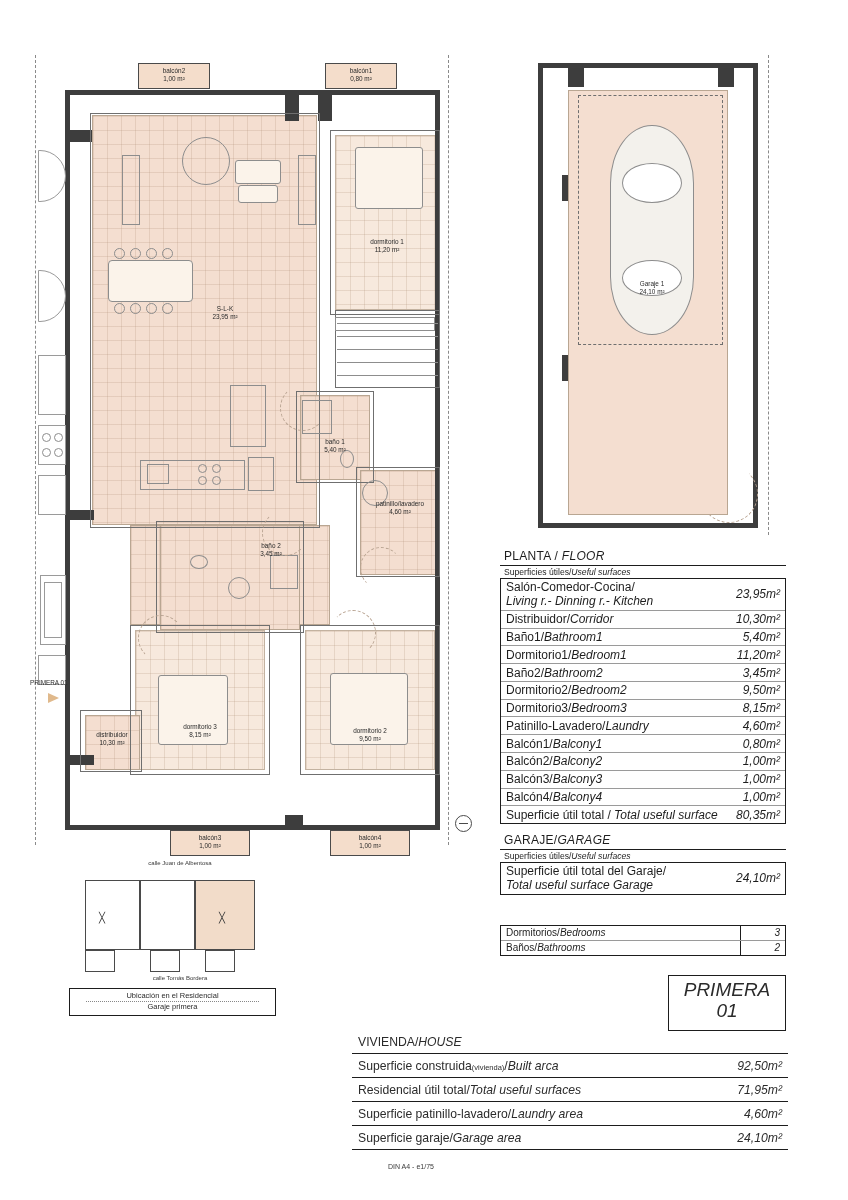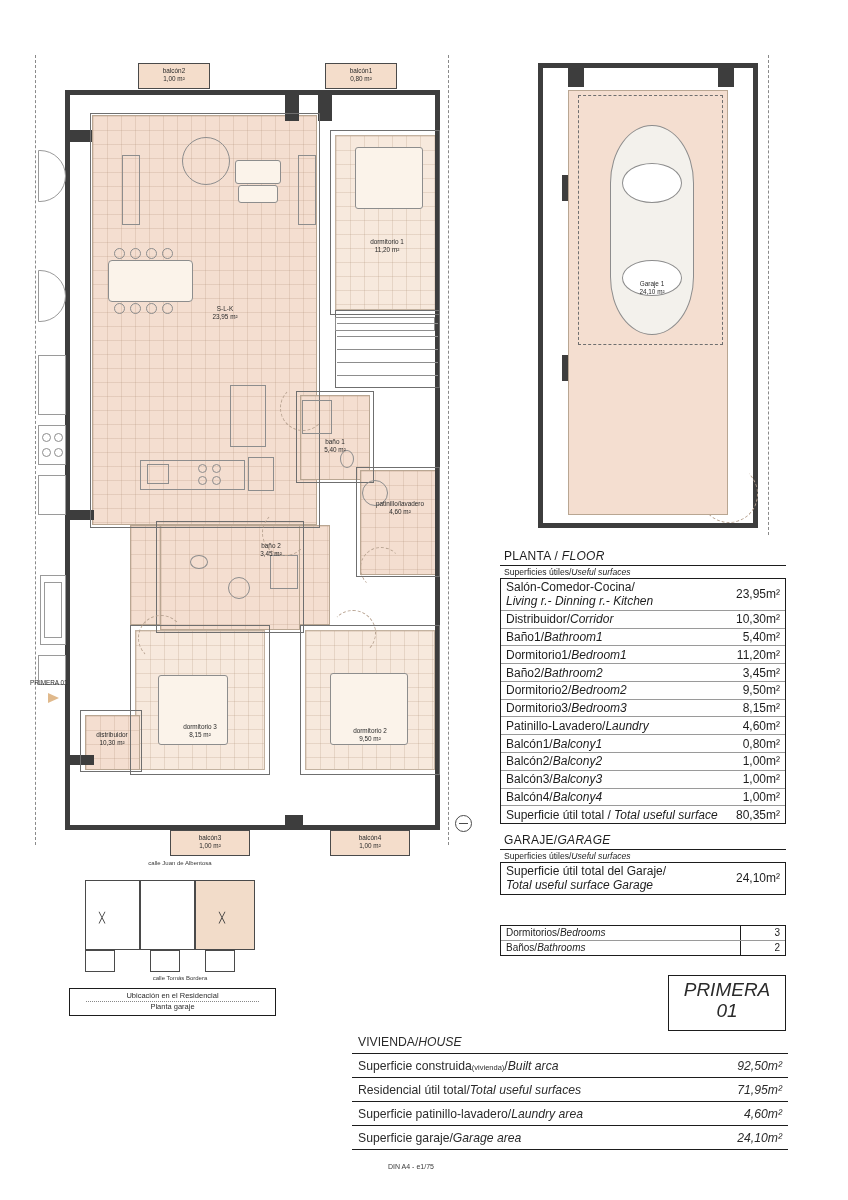--- a/index.html
+++ b/index.html
@@ -26,21 +26,21 @@
   .balcony{position:absolute;background:#f4ddcb;border:1px solid #4a4a4a;box-sizing:border-box;}
 
   
   .tbl{position:absolute;font-size:9.3px;color:#1d1d1d;}
   .tbl .hd{border-bottom:1.6px solid #1d1d1d;padding:1px 4px 2px 4px;font-size:12px;letter-spacing:.3px;}
   .tbl .hd i{font-style:italic;}
   .tbl .sub{padding:1px 4px;font-size:8.6px;border-bottom:1px solid #1d1d1d;}
   .tbl .sub i{font-style:italic;}
   .tbl table{border-collapse:collapse;width:100%;}
   .tbl td{border-bottom:.8px solid #9a9a9a;padding:1.4px 5px;font-size:12px;vertical-align:middle;}
-  .tbl td.val{text-align:right;white-space:nowrap;}
+  .tbl td.val{text-align:right;white-space:nowrap;font-style:italic;}
   .tbl td i{font-style:italic;}
   .box{border:1px solid #1d1d1d;box-sizing:border-box;}
 
   
   .btbl{position:absolute;font-size:12.2px;}
   .btbl table{border-collapse:collapse;width:100%;}
   .btbl td{border-bottom:1px solid #1d1d1d;padding:4.5px 6px;font-size:12.2px;}
   .btbl td.val{text-align:right;white-space:nowrap;font-style:italic;}
   .btbl td i{font-style:italic;}
   .btbl .tiny{font-size:7.5px;}
@@ -371,21 +371,21 @@
   <div class="minibox" style="left:85px;top:20px;width:55px;height:70px;"></div>
   <div class="minihl" style="left:140px;top:20px;width:60px;height:70px;"></div>
   <div class="minibox" style="left:30px;top:90px;width:30px;height:22px;"></div>
   <div class="minibox" style="left:95px;top:90px;width:30px;height:22px;"></div>
   <div class="minibox" style="left:150px;top:90px;width:30px;height:22px;"></div>
   <div class="minitxt" style="left:40px;top:52px;width:14px;font-size:10px;">╳</div>
   <div class="minitxt" style="left:160px;top:52px;width:14px;font-size:10px;">╳</div>
   <div class="minitxt" style="left:40px;top:115px;width:170px;">calle Tomás Bordera</div>
   <div class="locbox" style="left:14px;top:128px;width:207px;height:28px;">
     <div>Ubicación en el Residencial</div>
-    <div style="border-top:1px dotted #888;margin:0 16px;">Planta garaje</div>
+    <div style="border-top:1px dotted #888;margin:0 16px;">Garaje primera</div>
   </div>
 </div>
 
 <div class="btbl" style="left:352px;top:1030px;width:436px;">
   <table>
     <tbody>
         <tr>
       <td style="border-bottom:1px solid #1d1d1d;"><span>VIVIENDA/</span><i>HOUSE</i></td>
       <td class="val" style="border-bottom:1px solid #1d1d1d;"></td>
     </tr>

